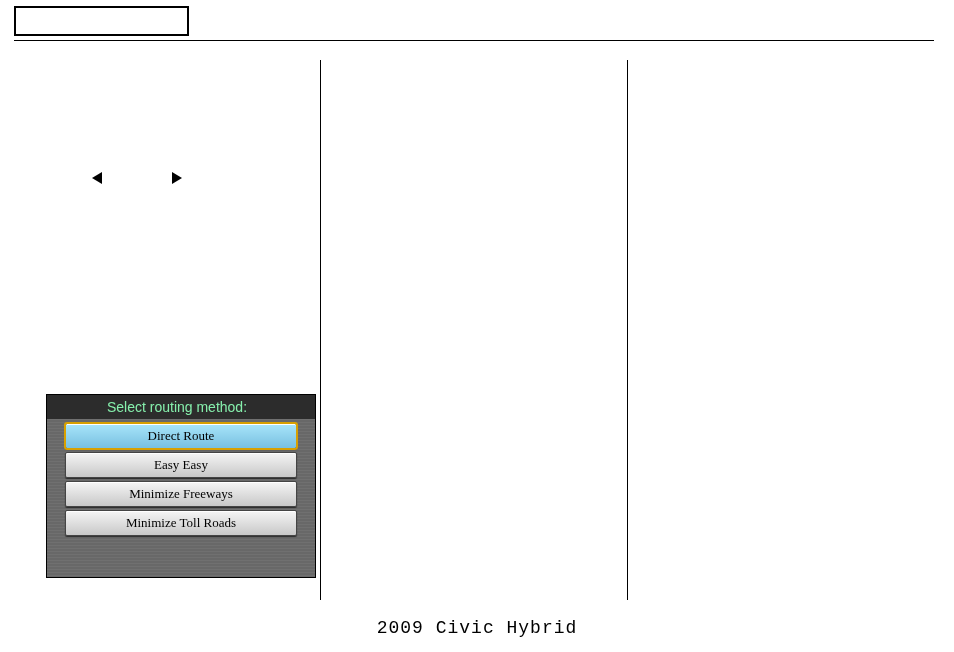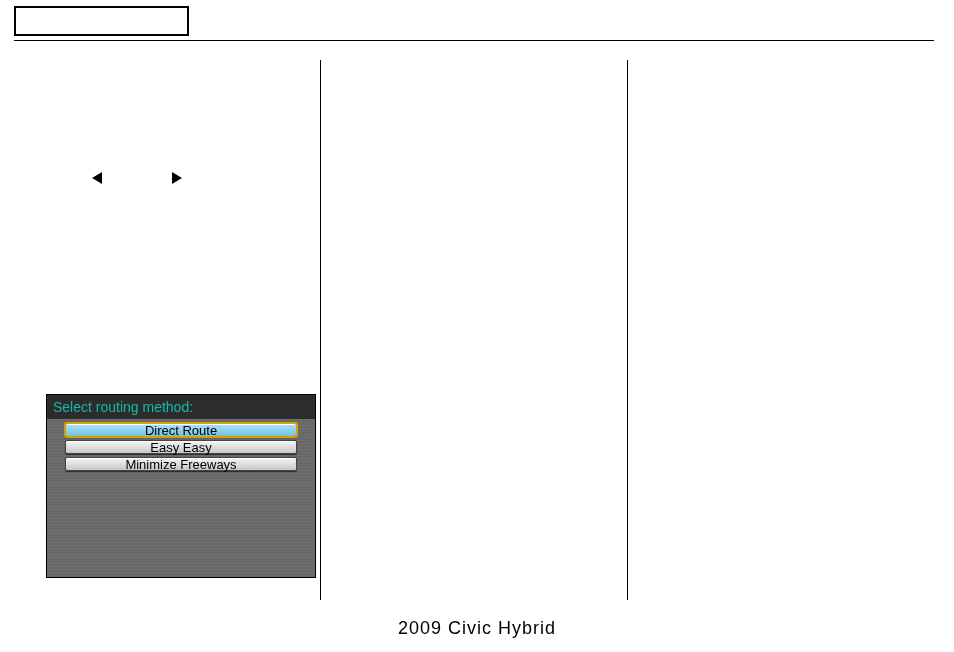--- a/index.html
+++ b/index.html
@@ -59,60 +59,62 @@
     left: 32px;
     top: 334px;
     width: 270px;
     height: 184px;
     background: linear-gradient(to bottom, #3a3a3a 0%, #2a2a2a 8%, #666 50%, #555 100%);
     border: 1px solid #000;
     display: flex;
     flex-direction: column;
   }
   .screenshot-title {
-    color: #14b8a6;
+    color: #86efac;
     font-family: "Arial Narrow", Arial, sans-serif;
     font-size: 14px;
     padding: 4px 14px 4px 6px;
     background: #2c2c2c;
+    text-align: center;
   }
   .screenshot-buttons {
     flex: 1;
     padding: 4px 18px 8px 18px;
     display: flex;
     flex-direction: column;
     gap: 3px;
     background: repeating-linear-gradient(to bottom, #707070, #707070 1px, #606060 2px, #707070 3px);
   }
   .route-btn {
-    height: 14px;
+    height: 26px;
     border: 1px solid #444;
     border-radius: 2px;
     display: flex;
     align-items: center;
     justify-content: center;
-    font-family: Liberation Sans, sans-serif;
+    font-family: Liberation Serif, serif;
     font-size: 13px;
     color: #000;
     background: linear-gradient(to bottom, #f5f5f5 0%, #c8c8c8 100%);
     box-shadow: inset 0 1px 0 #fff, 0 1px 1px rgba(0,0,0,0.6);
   }
   .route-btn.selected {
     background: linear-gradient(to bottom, #a8e5fa 0%, #78c0e0 100%);
     outline: 2px solid #d8a000;
     outline-offset: -1px;
   }
   .footer {
     position: absolute;
     left: 0;
     top: 618px;
     width: 954px;
     text-align: center;
     font-size: 18px;
     letter-spacing: 1px;
+    font-family: Liberation Mono, monospace;
   }
 </style>
 </head>
 <body>
 
 <div class="header-button">
   <span></span>
 </div>
 
 <div class="hr-line"></div>
@@ -128,20 +130,23 @@
       <div class="screenshot-buttons">
         <div class="route-btn selected">
           <span>Direct Route</span>
         </div>
         <div class="route-btn">
           <span>Easy Easy</span>
         </div>
         <div class="route-btn">
           <span>Minimize Freeways</span>
         </div>
+        <div class="route-btn">
+          <span>Minimize Toll Roads</span>
+        </div>
       </div>
     </div>
   </div>
 
   <div class="col-divider"></div>
 
   <div class="col"></div>
 
   <div class="col-divider"></div>
 

